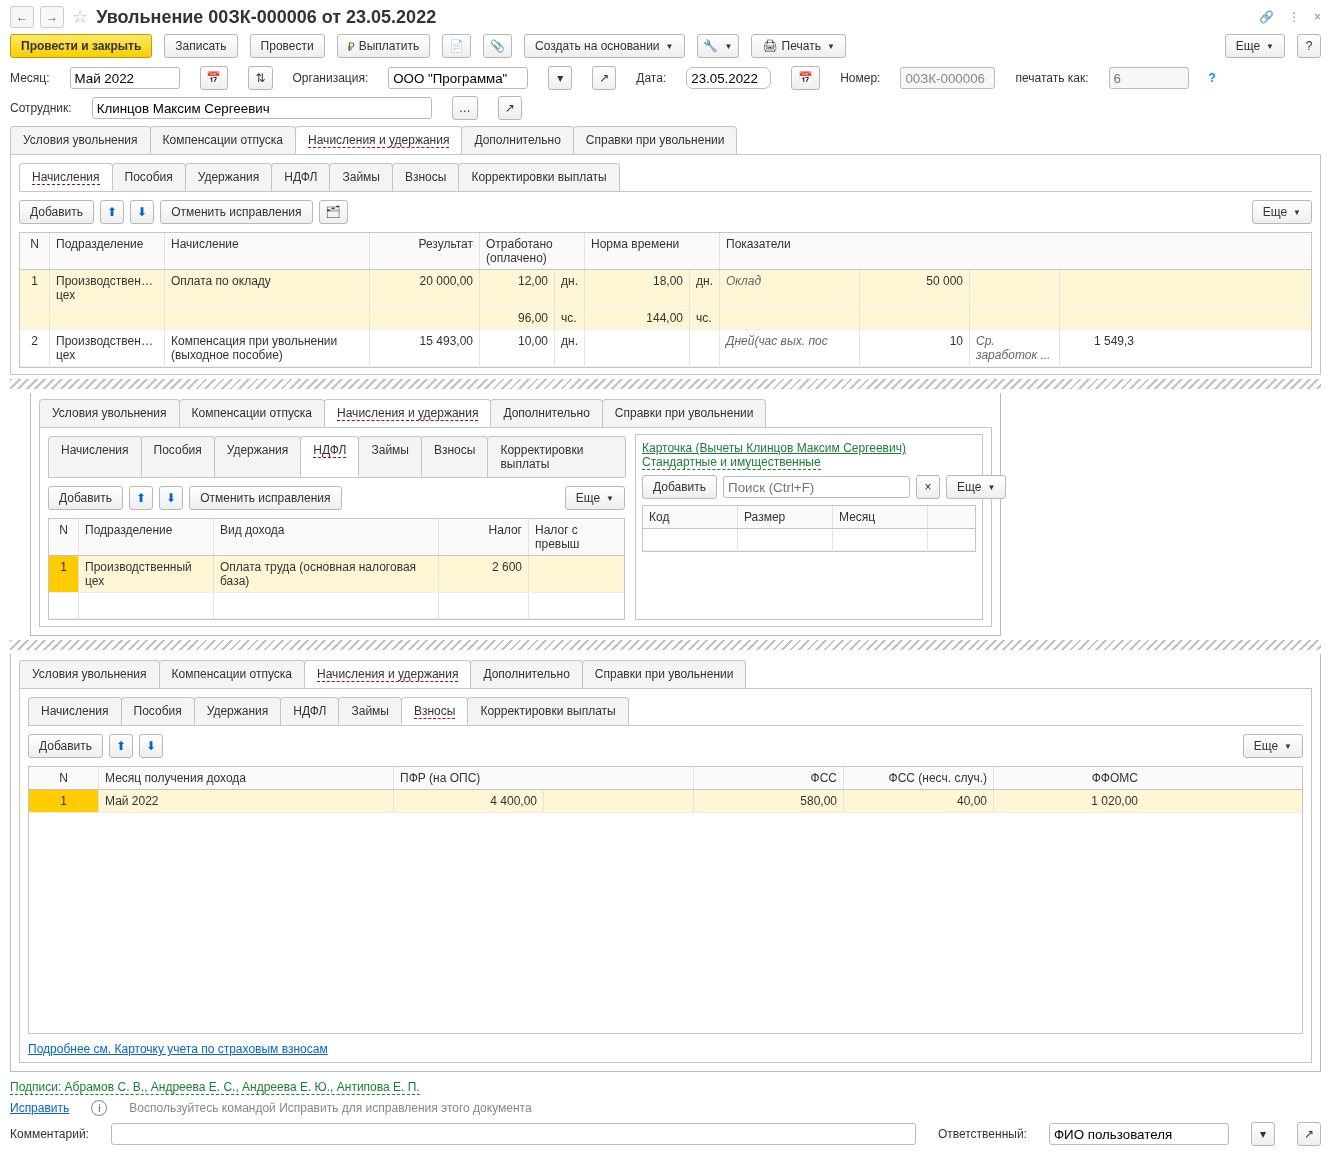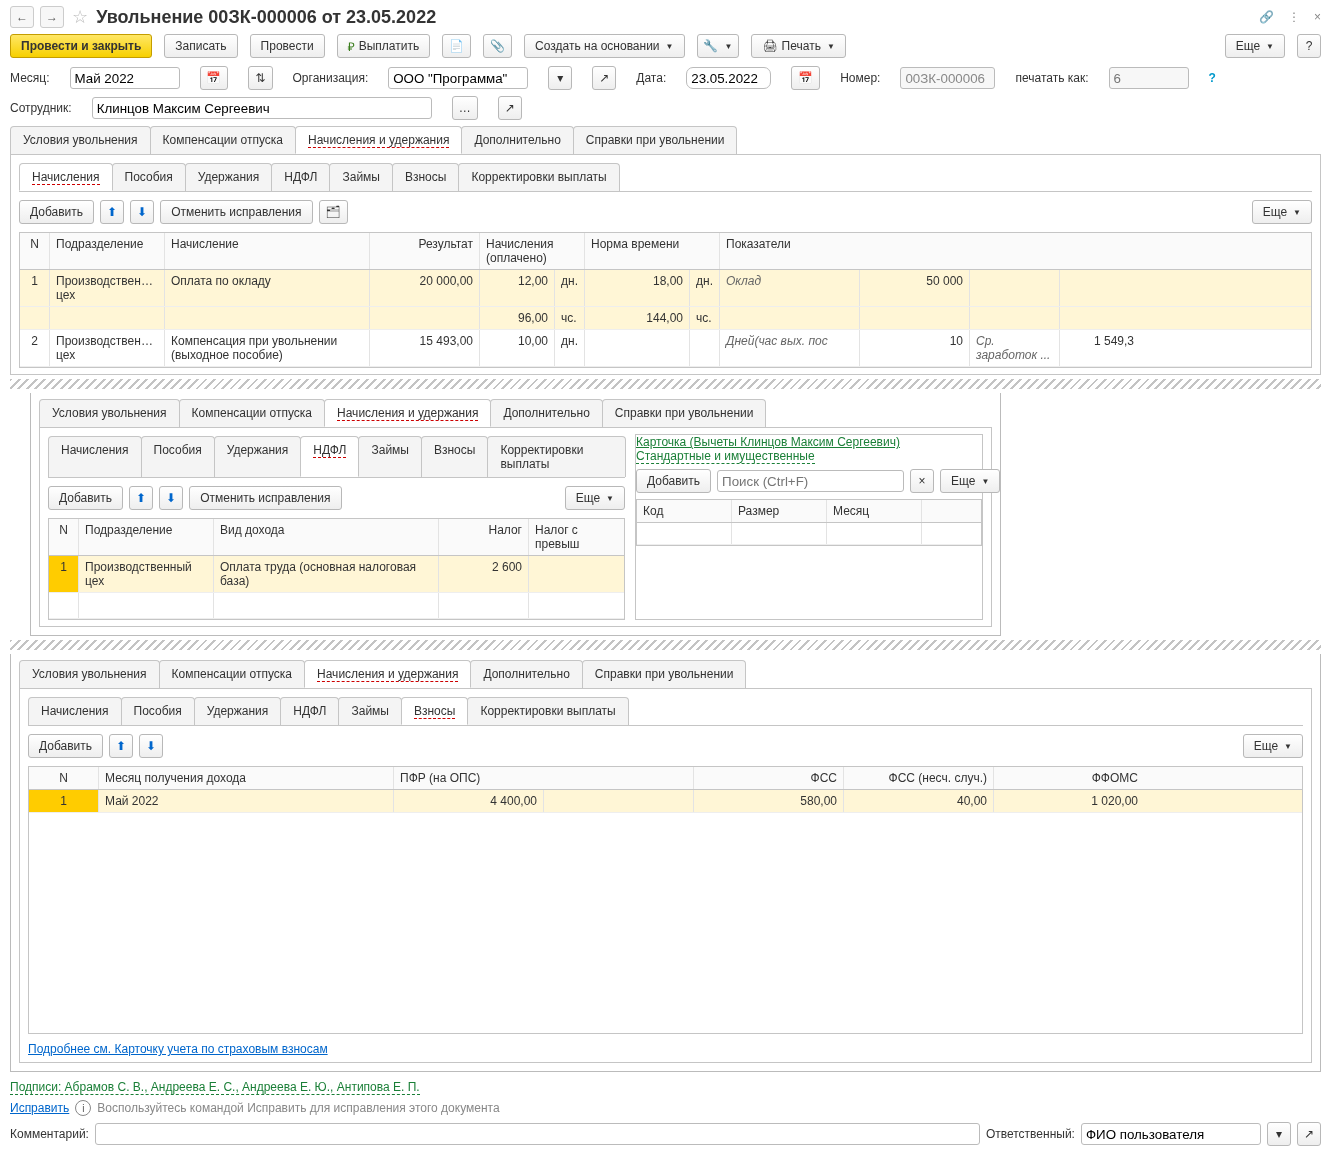--- a/index.html
+++ b/index.html
@@ -60,23 +60,23 @@
   .g3 .c3{width:150px;text-align:right}
   .g3 .c4{width:150px;text-align:right}
   .g3 .c5{width:150px;text-align:right}
   .g3 .c6{width:150px;text-align:right;border-right:none}
   .torn{height:10px;background:repeating-linear-gradient(135deg,#888 0 2px,transparent 2px 6px);opacity:.5;margin:4px 0}
   .subwin{background:#fff;border:1px solid #bbb;border-top:none;padding:4px 8px 8px}
   a.link{color:#0066cc;text-decoration:underline;cursor:pointer}
   a.glink{color:#1a7f37;text-decoration:underline;cursor:pointer}
   a.dglink{color:#1a7f37;text-decoration:none;border-bottom:1px dashed #1a7f37;cursor:pointer}
   .footer{margin-top:8px}
-  .footer-row{display:flex;align-items:center;gap:6px;margin-top:6px}
+  .footer-row{display:flex;align-items:center;gap:22px;margin-top:6px}
   .info-ic{display:inline-flex;width:16px;height:16px;border:1px solid #888;border-radius:50%;align-items:center;justify-content:center;font-size:10px;color:#555}
-  .cardbox{border:1px solid #c5c5c5;margin-left:10px;flex:1;min-width:300px}
+  .cardbox{border:1px solid #c5c5c5;padding:6px;margin-left:10px;flex:1;min-width:300px}
   .cardhead{display:flex;gap:6px;align-items:center;margin-bottom:6px}
   .cardgrid .gh>div,.cardgrid .gr>div{border-right:1px solid #e3e3e3}
   .cardgrid .cc0{width:95px}.cardgrid .cc1{width:95px}.cardgrid .cc2{width:95px;border-right:none}
 </style>
 </head>
 <body>
 
 <div class="window">
 
   <div class="titlebar">
@@ -168,21 +168,21 @@
           <span>Еще</span>
           <span class="caret">▼</span>
         </span>
     </div>
     <div class="grid g1">
       <div class="gh">
         <div class="c0">N</div>
         <div class="c1">Подразделение</div>
         <div class="c2">Начисление</div>
         <div class="c3">Результат</div>
-        <div style="width:105px">Начисления (оплачено)</div>
+        <div style="width:105px">Отработано (оплачено)</div>
         <div style="width:135px">Норма времени</div>
         <div style="flex:1;border-right:none">Показатели</div>
       </div>
       <div class="gr sel">
         <div class="c0">1</div>
         <div class="c1">Производственный цех</div>
         <div class="c2">Оплата по окладу</div>
         <div class="c3 num">20 000,00</div>
         <div class="c4 num">12,00</div>
         <div class="c5">дн.</div>

